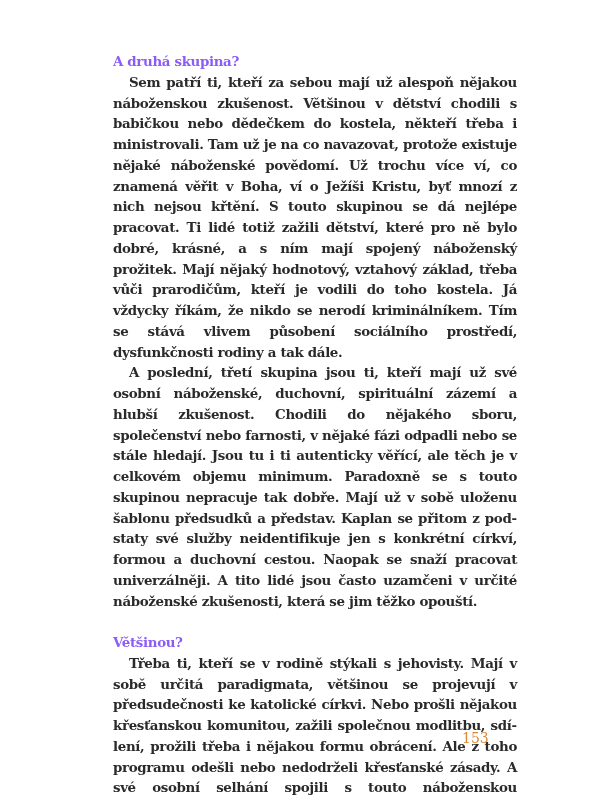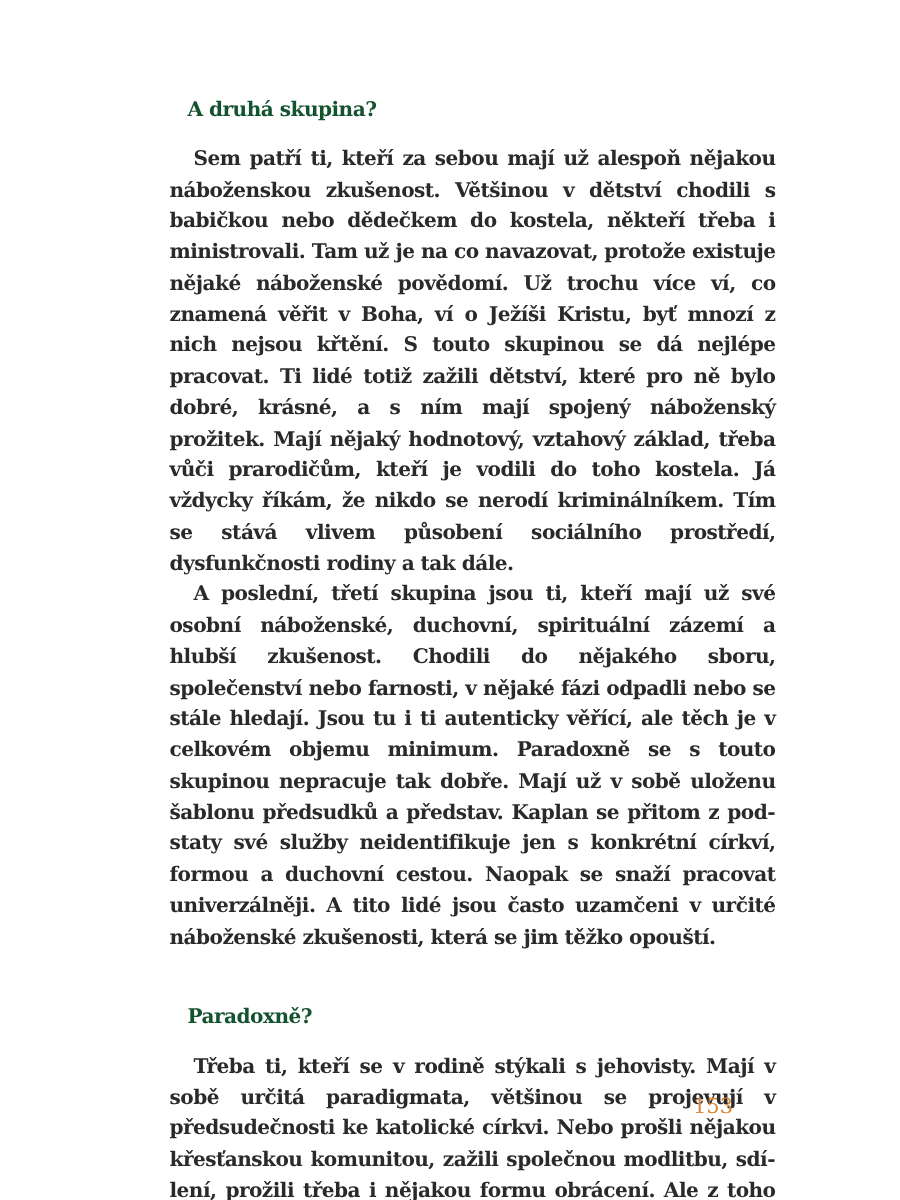--- a/index.html
+++ b/index.html
@@ -4,37 +4,37 @@
 <style>
   html, body { margin: 0; padding: 0; background: #ffffff; }
   body { width: 600px; height: 800px; position: relative; overflow: hidden; }
   .page {
     position: absolute; left: 113px; top: 51px; width: 404px;
     font-family: "DejaVu Serif", "Liberation Serif", serif;
     font-size: 13.4px; line-height: 20.75px; color: #2a2a2a;
     letter-spacing: -0.35px;
   }
   .page p { margin: 0; text-align: justify; text-indent: 16px; hyphens: manual; font-weight: bold; }
-  .page h3 { margin: 12px; font-size: 13.4px; font-weight: bold; line-height: 20.75px; color: #14532d; }
+  .page h3 { margin: 0; font-size: 13.4px; font-weight: bold; line-height: 20.75px; color: #8b5cf6; }
   .page h3.lead { text-indent: 0; }
   .gap { height: 20.75px; }
   .page-number {
     position: absolute; left: 462px; top: 730px;
     font-family: "DejaVu Serif", "Liberation Serif", serif;
     font-size: 14px; color: #d9893a;
   }
 </style>
 </head>
 <body>
 
 <div class="page">
   <h3 class="lead">A druhá skupina?</h3>
   <p>Sem patří ti, kteří za sebou mají už alespoň nějakou náboženskou zkušenost. Většinou v dětství chodili s babičkou nebo dědečkem do kostela, někteří třeba i ministrovali. Tam už je na co navazovat, protože existuje nějaké náboženské povědomí. Už trochu více ví, co znamená věřit v Boha, ví o Ježíši Kristu, byť mnozí z nich nejsou křtění. S touto skupinou se dá nejlépe pracovat. Ti lidé totiž zažili dětství, které pro ně bylo dobré, krásné, a s ním mají spojený náboženský prožitek. Mají nějaký hodnotový, vztahový základ, třeba vůči prarodičům, kteří je vodili do toho kostela. Já vždycky říkám, že nikdo se nerodí kriminálníkem. Tím se stává vlivem působení sociálního prostředí, dysfunkčnosti rodiny a tak dále.</p>
   <p>A poslední, třetí skupina jsou ti, kteří mají už své osobní náboženské, duchovní, spirituální zázemí a hlubší zkušenost. Chodili do nějakého sboru, společenství nebo farnosti, v nějaké fázi odpadli nebo se stále hledají. Jsou tu i ti autenticky věřící, ale těch je v celkovém objemu minimum. Paradoxně se s touto skupinou nepracuje tak dobře. Mají už v sobě uloženu šablonu předsudků a představ. Kaplan se přitom z pod­staty své služby neidentifikuje jen s konkrétní církví, formou a duchovní cestou. Naopak se snaží pracovat univerzálněji. A tito lidé jsou často uzamčeni v určité náboženské zkušenosti, která se jim těžko opouští.</p>
   <div class="gap"></div>
-  <h3 class="lead">Paradoxně?</h3>
+  <h3 class="lead">Většinou?</h3>
   <p>Třeba ti, kteří se v rodině stýkali s jehovisty. Mají v sobě určitá para­digmata, většinou se projevují v předsudečnosti ke katolické církvi. Nebo prošli nějakou křesťanskou komunitou, zažili společnou modlitbu, sdí­lení, prožili třeba i nějakou formu obrácení. Ale z toho programu odešli nebo nedodrželi křesťanské zásady. A své osobní selhání spojili s touto náboženskou zkušeností, Bohem a vírou, kterou si v sobě uzavřeli.</p>
   <div class="gap"></div>
   <h3 class="lead">Významnou část vězeňské populace tvoří Romové, kteří mají svou specifickou spiritualitu a často nosí náboženské symboly.</h3>
 
 </div>
 
 <div class="page-number">153</div>
 
 </body></html>

